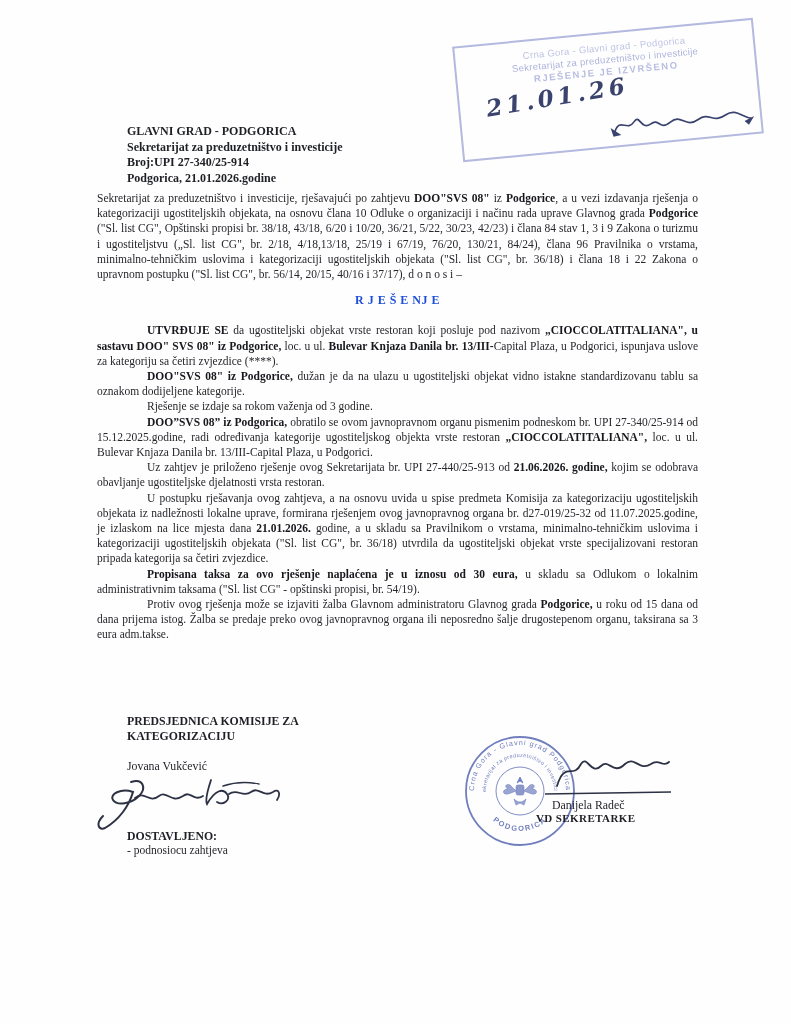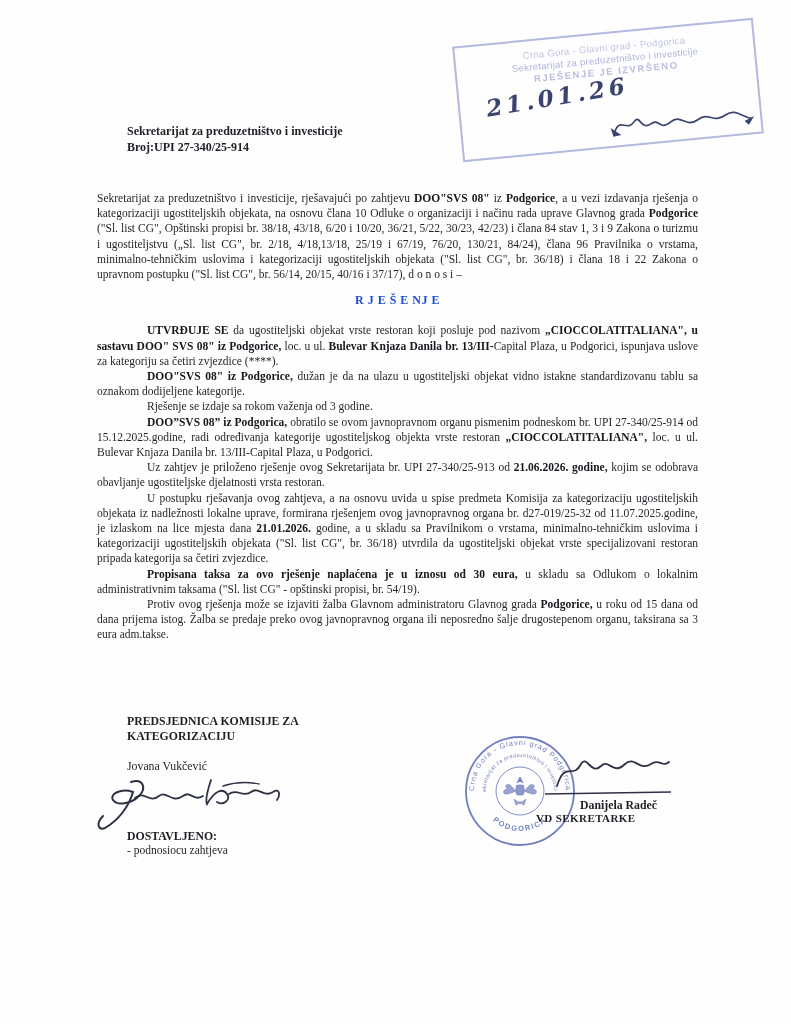--- a/index.html
+++ b/index.html
@@ -49,31 +49,33 @@
   .b{font-weight:bold;color:#17181d;}
   
   .f-title{position:absolute;left:127px;top:714px;font-size:11.8px;font-weight:bold;line-height:15px;color:#1f2026;}
   .f-name{position:absolute;left:127px;top:759px;font-size:11.8px;font-weight:normal;color:#1f2026;}
   .sig-jovana{position:absolute;left:95px;top:772px;}
   .f-dost{position:absolute;left:127px;top:829px;font-size:11.8px;font-weight:bold;color:#1f2026;}
   .f-dost-item{position:absolute;left:127px;top:844px;font-size:11.5px;color:#26272c;}
   
   .round-stamp{position:absolute;left:462px;top:733px;}
   .sig-danijela{position:absolute;left:543px;top:746px;}
-  .f-signer{position:absolute;left:552px;top:798px;font-size:11.8px;font-weight:bold;color:#1f2026;margin-left:28px;}
+  .f-signer{position:absolute;left:552px;top:798px;font-size:11.8px;font-weight:normal;color:#1f2026;}
   .f-signer-title{position:absolute;left:536px;top:812px;font-size:11px;font-weight:bold;letter-spacing:.4px;color:#1f2026;}
 </style>
 </head>
 <body>
 
 <div class="page">
 
   <div class="hdr">
+    <div>GLAVNI GRAD - PODGORICA</div>
     <div class="l2">Sekretarijat za preduzetništvo i investicije</div>
     <div>Broj:UPI 27-340/25-914</div>
+    <div>Podgorica, 21.01.2026.godine</div>
   </div>
 
   <div class="exec-stamp">
     <div class="ln ln1">Crna Gora - Glavni grad - Podgorica</div>
     <div class="ln ln2">Sekretarijat za preduzetništvo i investicije</div>
     <div class="ln ln3">RJEŠENJE JE IZVRŠENO</div>
     <div class="hand-date">21.01.26</div>
     <svg class="sig" width="150" height="38" viewBox="0 0 150 38">
       <path d="M8 26 C 14 12, 20 28, 28 18 C 34 10, 34 28, 44 22 C 54 16, 52 30, 64 22 C 76 14, 78 30, 92 22 C 104 15, 106 28, 120 20 C 130 14, 136 24, 145 26" stroke="#39436e" stroke-width="1.7" fill="none" stroke-linecap="round"></path>
       <path d="M4 22 L 14 30 L 6 31 Z" fill="#39436e"></path>
@@ -81,21 +83,21 @@
     </svg>
   </div>
 
   <div class="content">
       <p class=""><span>Sekretarijat za preduzetništvo i investicije, rješavajući po zahtjevu </span><span class="b">DOO"SVS 08"</span><span> iz </span><span class="b">Podgorice</span><span>, a u vezi izdavanja rješenja o kategorizaciji ugostiteljskih objekata, na osnovu člana 10 Odluke o organizaciji i načinu rada uprave Glavnog grada </span><span class="b">Podgorice</span><span> ("Sl. list CG", Opštinski propisi br. 38/18, 43/18, 6/20 i 10/20, 36/21, 5/22, 30/23, 42/23) i člana 84 stav 1, 3 i 9 Zakona o turizmu i ugostiteljstvu („Sl. list CG", br. 2/18, 4/18,13/18, 25/19 i 67/19, 76/20, 130/21, 84/24), člana 96 Pravilnika o vrstama, minimalno-tehničkim uslovima i kategorizaciji ugostiteljskih objekata ("Sl. list CG", br. 36/18) i člana 18 i 22 Zakona o upravnom postupku ("Sl. list CG", br. 56/14, 20/15, 40/16 i 37/17), d o n o s i –</span></p>
       <div class="hx">R J E Š E NJ E</div>
       <p class="ind"><span class="b">UTVRĐUJE SE</span><span> da ugostiteljski objekat vrste restoran koji posluje pod nazivom </span><span class="b">„CIOCCOLATITALIANA", u sastavu DOO" SVS 08" iz Podgorice,</span><span> loc. u ul. </span><span class="b">Bulevar Knjaza Danila br. 13/III-</span><span>Capital Plaza, u Podgorici, ispunjava uslove za kategoriju sa četiri zvjezdice (****).</span></p>
       <p class="ind"><span class="b">DOO"SVS 08" iz Podgorice,</span><span> dužan je da na ulazu u ugostiteljski objekat vidno istakne standardizovanu tablu sa oznakom dodijeljene kategorije.</span></p>
       <p class="ind"><span>Rješenje se izdaje sa rokom važenja od 3 godine.</span></p>
       <p class="ind"><span class="b">DOO”SVS 08” iz Podgorica,</span><span> obratilo se ovom javnopravnom organu pismenim podneskom br. UPI 27-340/25-914 od 15.12.2025.godine, radi određivanja kategorije ugostiteljskog objekta vrste restoran </span><span class="b">„CIOCCOLATITALIANA",</span><span> loc. u ul. Bulevar Knjaza Danila br. 13/III-Capital Plaza, u Podgorici.</span></p>
-      <p class="ind"><span>Uz zahtjev je priloženo rješenje ovog Sekretarijata br. UPI 27-340/25-913 od </span><span class="b">21.06.2026. godine,</span><span> kojim se odobrava obavljanje ugostiteljske djelatnosti vrsta restoran.</span></p>
+      <p class="ind"><span>Uz zahtjev je priloženo rješenje ovog Sekretarijata br. UPI 27-440/25-913 od </span><span class="b">21.06.2026. godine,</span><span> kojim se odobrava obavljanje ugostiteljske djelatnosti vrsta restoran.</span></p>
       <p class="ind"><span>U postupku rješavanja ovog zahtjeva, a na osnovu uvida u spise predmeta Komisija za kategorizaciju ugostiteljskih objekata iz nadležnosti lokalne uprave, formirana rješenjem ovog javnopravnog organa br. d27-019/25-32 od 11.07.2025.godine, je izlaskom na lice mjesta dana </span><span class="b">21.01.2026.</span><span> godine, a u skladu sa Pravilnikom o vrstama, minimalno-tehničkim uslovima i kategorizaciji ugostiteljskih objekata ("Sl. list CG", br. 36/18) utvrdila da ugostiteljski objekat vrste specijalizovani restoran pripada kategorija sa četiri zvjezdice.</span></p>
       <p class="ind"><span class="b">Propisana taksa za ovo rješenje naplaćena je u iznosu od 30 eura,</span><span> u skladu sa Odlukom o lokalnim administrativnim taksama ("Sl. list CG" - opštinski propisi, br. 54/19).</span></p>
       <p class="ind"><span>Protiv ovog rješenja može se izjaviti žalba Glavnom administratoru Glavnog grada </span><span class="b">Podgorice,</span><span> u roku od 15 dana od dana prijema istog. Žalba se predaje preko ovog javnopravnog organa ili neposredno šalje drugostepenom organu, taksirana sa 3 eura adm.takse.</span></p>
     </div>
 
   <div class="f-title">
     <div>PREDSJEDNICA KOMISIJE ZA</div>
     <div>KATEGORIZACIJU</div>
   </div>
   <div class="f-name">Jovana Vukčević</div>

